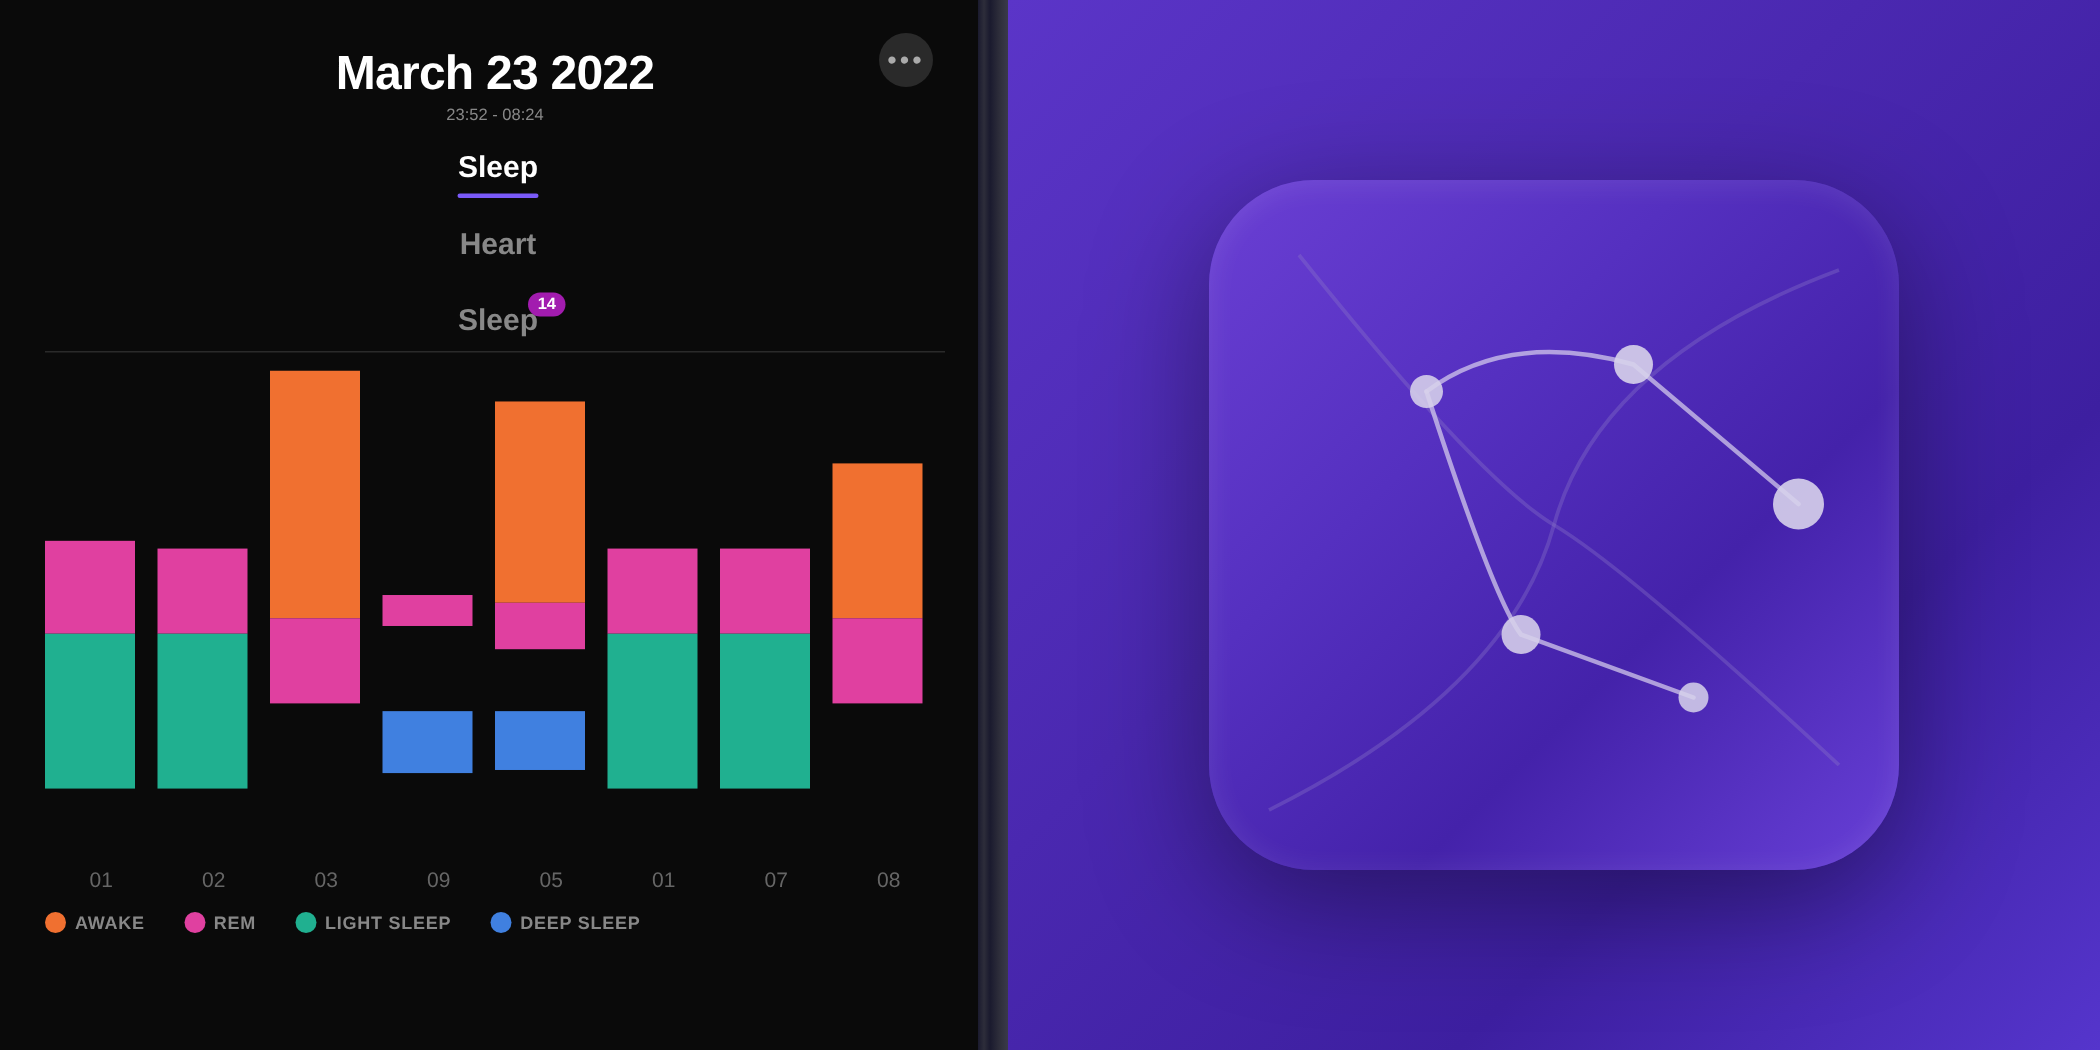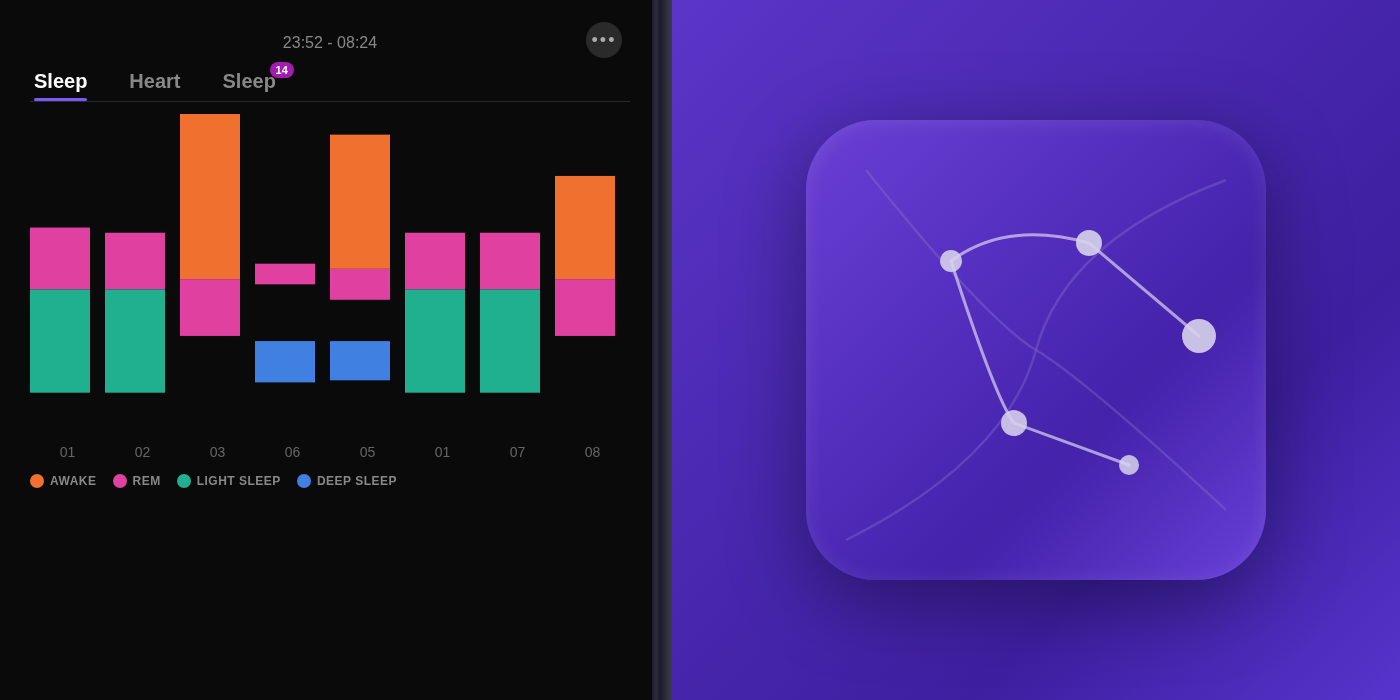--- a/index.html
+++ b/index.html
@@ -41,21 +41,21 @@
     }
 
     .date-title {
       font-size: 32px;
       font-weight: 700;
       color: #ffffff;
       letter-spacing: -0.5px;
     }
 
     .time-range {
-      font-size: 16px;
+      font-size: 11px;
       color: #888;
       margin-top: 4px;
     }
 
     .more-button {
       position: absolute;
       top: 22px;
       right: 38px;
       width: 36px;
       height: 36px;
@@ -67,24 +67,25 @@
       cursor: pointer;
       color: #aaa;
       font-size: 18px;
       letter-spacing: 2px;
     }
 
     
     .tabs {
       display: flex;
       align-items: center;
-      gap: 42px;
+      gap: 20px;
       margin-top: 8px;
       margin-bottom: 0;
       padding-left: 4px;
+      flex-direction: column;
     }
 
     .tab {
       font-size: 20px;
       font-weight: 600;
       color: #888;
       cursor: pointer;
       padding-bottom: 8px;
       position: relative;
     }
@@ -147,21 +148,21 @@
     .x-label {
       font-size: 14px;
       color: #666;
       text-align: center;
       flex: 1;
     }
 
     
     .legend {
       display: flex;
-      gap: 16px;
+      gap: 26px;
       padding: 14px 0;
       align-items: center;
     }
 
     .legend-item {
       display: flex;
       align-items: center;
       gap: 6px;
     }
 
@@ -222,20 +223,21 @@
 </head>
 <body>
 
 <div class="left-panel">
 
   <div class="more-button">
     <span>•••</span>
   </div>
 
   <div class="header">
+    <div class="date-title">March 23 2022</div>
     <div class="time-range">23:52 - 08:24</div>
   </div>
 
   <div class="tabs">
     <div class="tab active">
       <span>Sleep</span>
     </div>
     <div class="tab">
       <span>Heart</span>
     </div>
@@ -274,21 +276,21 @@
 
       <rect x="525" y="60" width="60" height="100" fill="#f07030"></rect>
       <rect x="525" y="160" width="60" height="55" fill="#e040a0"></rect>
     </svg>
 
     
     <div class="x-axis">
       <span class="x-label">01</span>
       <span class="x-label">02</span>
       <span class="x-label">03</span>
-      <span class="x-label">06</span>
+      <span class="x-label">09</span>
       <span class="x-label">05</span>
       <span class="x-label">01</span>
       <span class="x-label">07</span>
       <span class="x-label">08</span>
     </div>
 
     
     <div class="legend">
       <div class="legend-item">
         <div class="legend-dot" style="background:#f07030;"></div>

